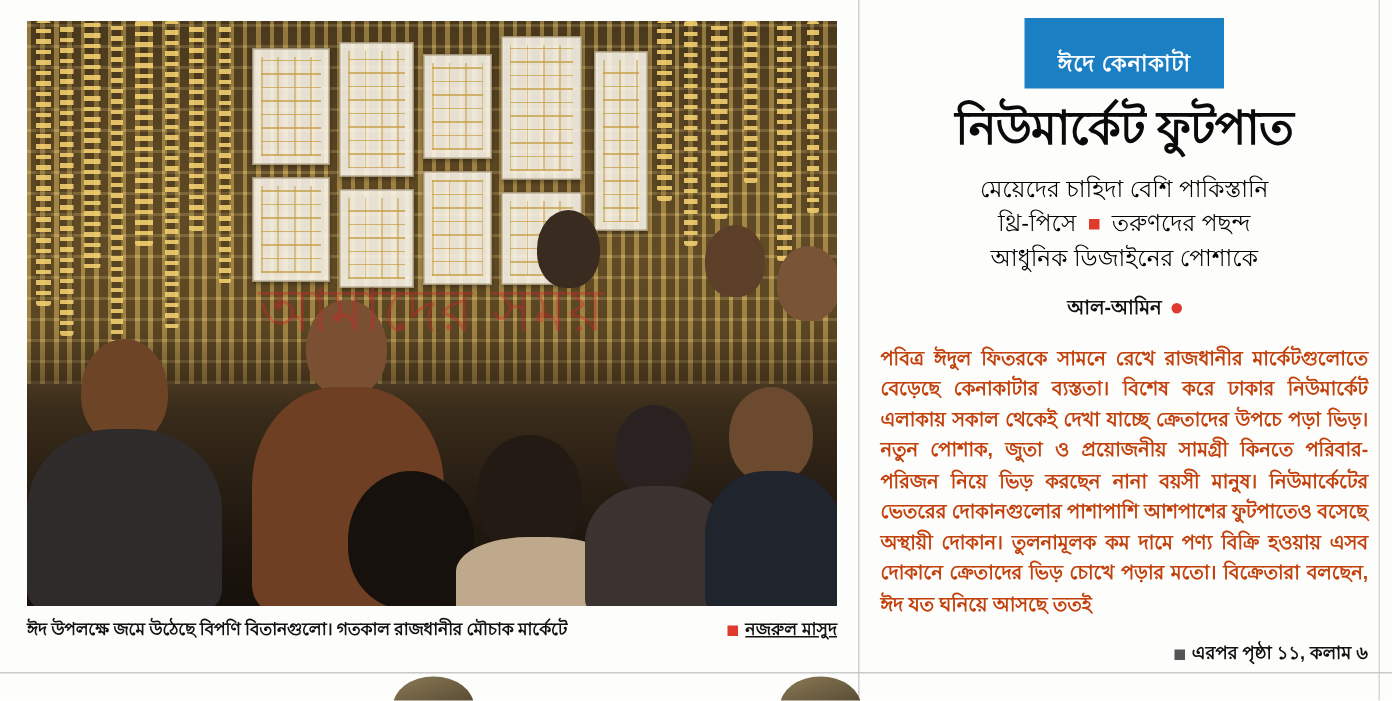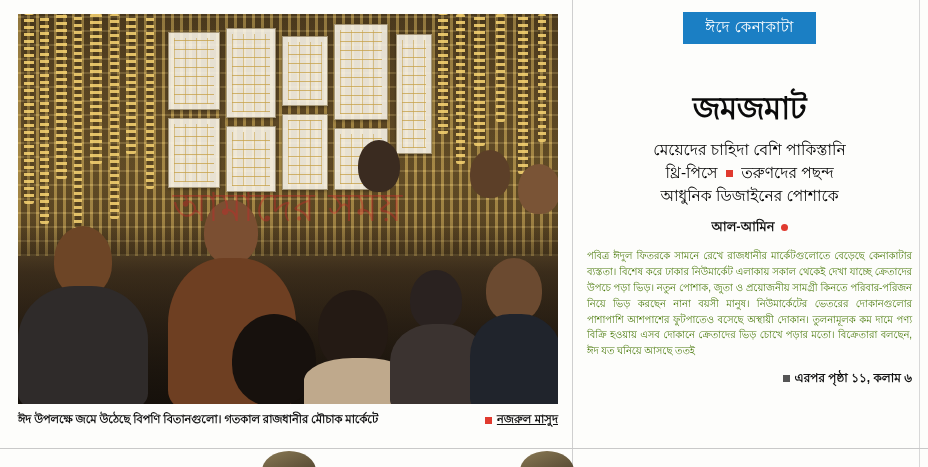--- a/index.html
+++ b/index.html
@@ -123,22 +123,22 @@
   }
   .kicker-wrap {
     display: flex;
     justify-content: center;
     margin-bottom: 8px;
   }
   .kicker {
     background: #1b7fc4;
     color: #fff;
     font-size: 15px;
-    font-weight: normal;
-    padding: 3px 22px 4px;
+    font-weight: bold;
+    padding: 18px 22px 4px;
     letter-spacing: .5px;
   }
   .headline {
     text-align: center;
     font-size: 31px;
     line-height: 1.22;
     font-weight: bold;
     color: #0a0a0a;
     letter-spacing: -.5px;
     margin: 4px 0 10px;
@@ -157,25 +157,26 @@
     font-weight: bold;
     color: #111;
     margin-bottom: 6px;
     display: flex; align-items: center; justify-content: center; gap: 6px;
   }
   .dot {
     width: 7px; height: 7px; border-radius: 50%;
     background: #e03a2f; display: inline-block;
   }
   .body-text {
-    font-size: 10px;
+    font-size: 13px;
     line-height: 1.58;
     text-align: justify;
-    color: #4d7c0f;
+    color: #c2410c;
     letter-spacing: -.1px;
+    font-weight: bold;
   }
   .jump {
     margin-top: 6px;
     text-align: right;
     font-size: 12px;
     font-weight: bold;
     color: #111;
     display: flex; align-items: center; justify-content: flex-end; gap: 5px;
   }
   .jump .sq { background: #555; }
@@ -273,22 +274,21 @@
       </span>
     </div>
   </div>
 
   <div class="text-col">
     <div class="kicker-wrap">
       <span class="kicker">ঈদে কেনাকাটা</span>
     </div>
 
     <h1 class="headline">
-      <br>
-      <span>জমজমাট</span>
+      <span>নিউমার্কেট ফুটপাত</span><br>
     </h1>
 
     <div class="subhead">
       <span>মেয়েদের চাহিদা বেশি পাকিস্তানি</span><br>
       <span>থ্রি-পিসে</span>
       <span class="sq"></span>
       <span>তরুণদের পছন্দ</span><br>
       <span>আধুনিক ডিজাইনের পোশাকে</span>
     </div>
 

